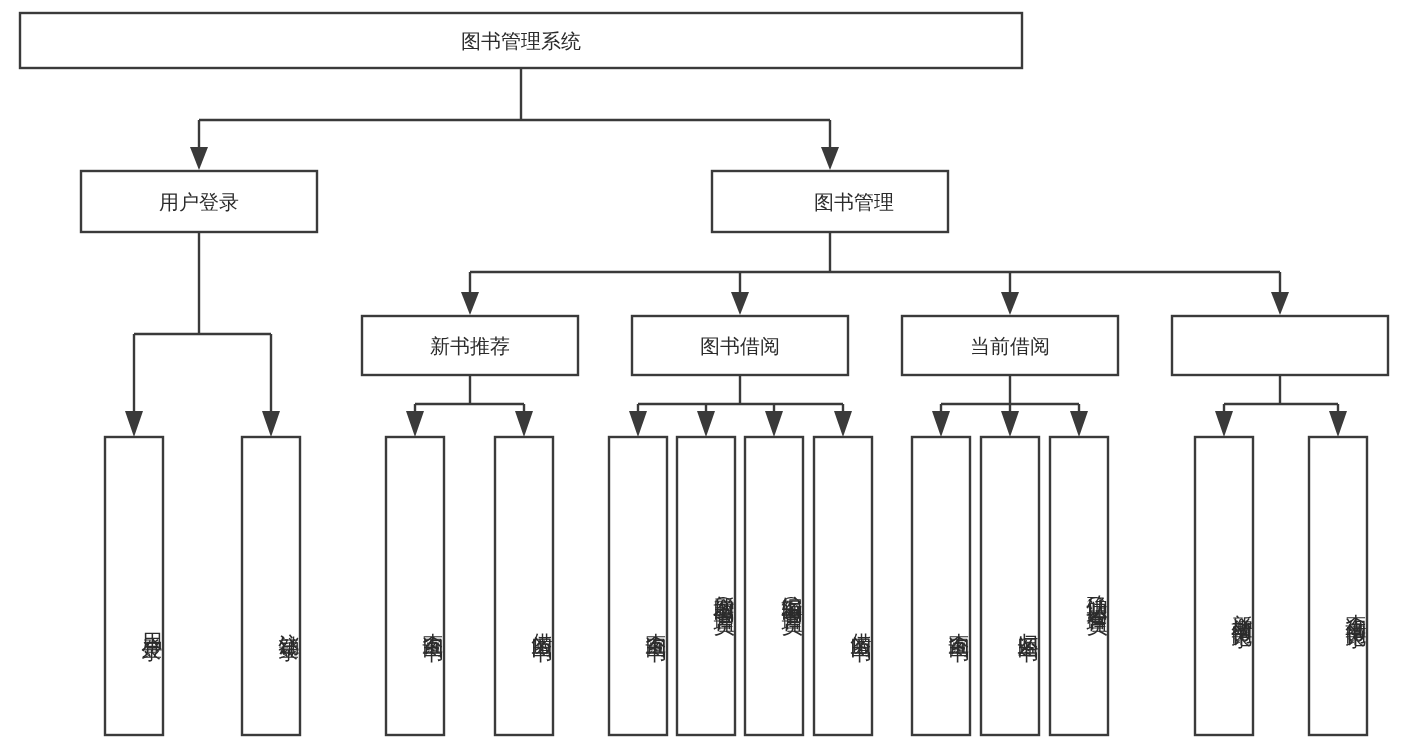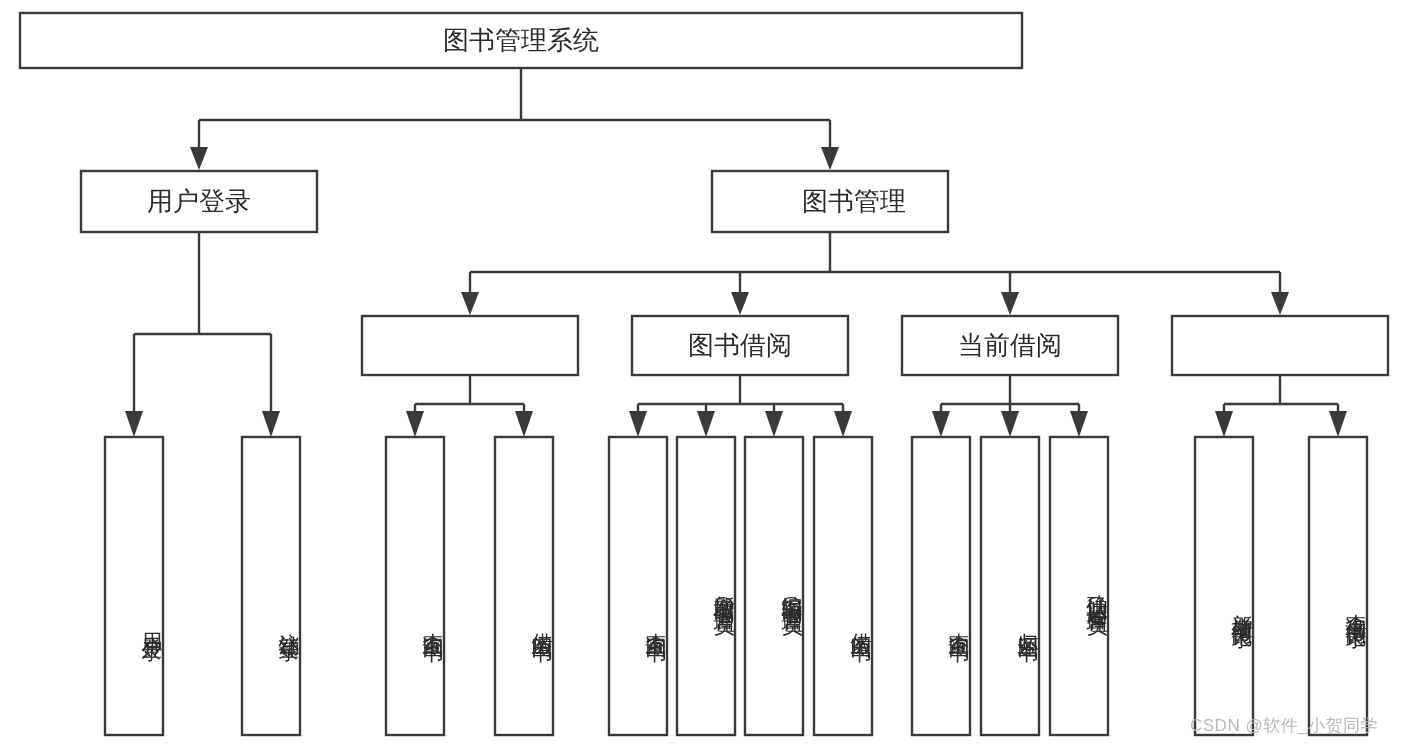--- a/index.html
+++ b/index.html
@@ -45,21 +45,21 @@
     position: absolute;
     display: flex;
     align-items: center;
     justify-content: center;
     color: #2b2b2b;
     font-family: "Liberation Sans", "DejaVu Sans", sans-serif;
     pointer-events: none;
     box-sizing: border-box;
   }
   .node-label.horizontal {
-    font-size: 26px;
+    font-size: 20px;
     line-height: 1.2;
     white-space: nowrap;
   }
   .node-label.vertical {
     writing-mode: vertical-rl;
     text-orientation: upright;
     font-size: 21px;
     letter-spacing: 3px;
     line-height: 1.0;
     align-items: flex-start;
@@ -166,32 +166,32 @@
     <rect class="node-box" x="1050" y="437" width="58" height="298"></rect>
     <rect class="node-box" x="1195" y="437" width="58" height="298"></rect>
     <rect class="node-box" x="1309" y="437" width="58" height="298"></rect>
   </svg>
 
   <div class="node-label horizontal" style="left:20px; top:13px; width:1002px; height:55px;">图书管理系统</div>
 
   <div class="node-label horizontal" style="left:81px; top:171px; width:236px; height:61px;">用户登录</div>
   <div class="node-label horizontal" style="left:712px; top:171px; width:284px; height:61px;">图书管理</div>
 
+  <div class="node-label horizontal" style="left:362px; top:316px; width:216px; height:59px;">新书推荐</div>
   <div class="node-label horizontal" style="left:632px; top:316px; width:216px; height:59px;">图书借阅</div>
   <div class="node-label horizontal" style="left:902px; top:316px; width:216px; height:59px;">当前借阅</div>
 
   <div class="node-label vertical" style="left:105px; top:437px; width:58px; height:298px; padding-top:72px;">用户登录</div>
   <div class="node-label vertical" style="left:242px; top:437px; width:58px; height:298px; padding-top:72px;">注销登录</div>
   <div class="node-label vertical" style="left:386px; top:437px; width:58px; height:298px; padding-top:72px;">查询图书</div>
   <div class="node-label vertical" style="left:495px; top:437px; width:58px; height:298px; padding-top:72px;">借阅图书</div>
   <div class="node-label vertical" style="left:609px; top:437px; width:58px; height:298px; padding-top:72px;">查询图书</div>
   <div class="node-label vertical" style="left:677px; top:437px; width:58px; height:298px; padding-top:10px;">新增图书（管理员）</div>
   <div class="node-label vertical" style="left:745px; top:437px; width:58px; height:298px; padding-top:10px;">编辑图书（管理员）</div>
   <div class="node-label vertical" style="left:814px; top:437px; width:58px; height:298px; padding-top:72px;">借阅图书</div>
   <div class="node-label vertical" style="left:912px; top:437px; width:58px; height:298px; padding-top:72px;">查询图书</div>
   <div class="node-label vertical" style="left:981px; top:437px; width:58px; height:298px; padding-top:72px;">归还图书</div>
   <div class="node-label vertical" style="left:1050px; top:437px; width:58px; height:298px; padding-top:10px;">确认归还（管理员）</div>
   <div class="node-label vertical" style="left:1195px; top:437px; width:58px; height:298px; padding-top:40px;">新增借阅记录</div>
   <div class="node-label vertical" style="left:1309px; top:437px; width:58px; height:298px; padding-top:40px;">查询借阅记录</div>
 
-  <div class="watermark" style="left:1190px; top:714px;">CSDN @软件_小贺同学</div>
 
 </div>
 
 </body></html>

